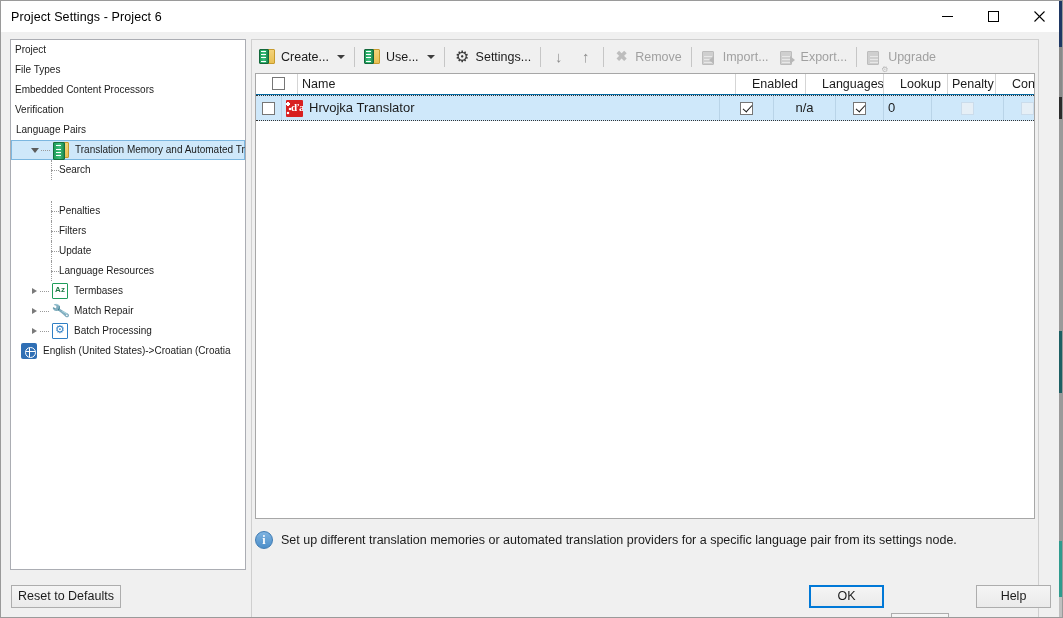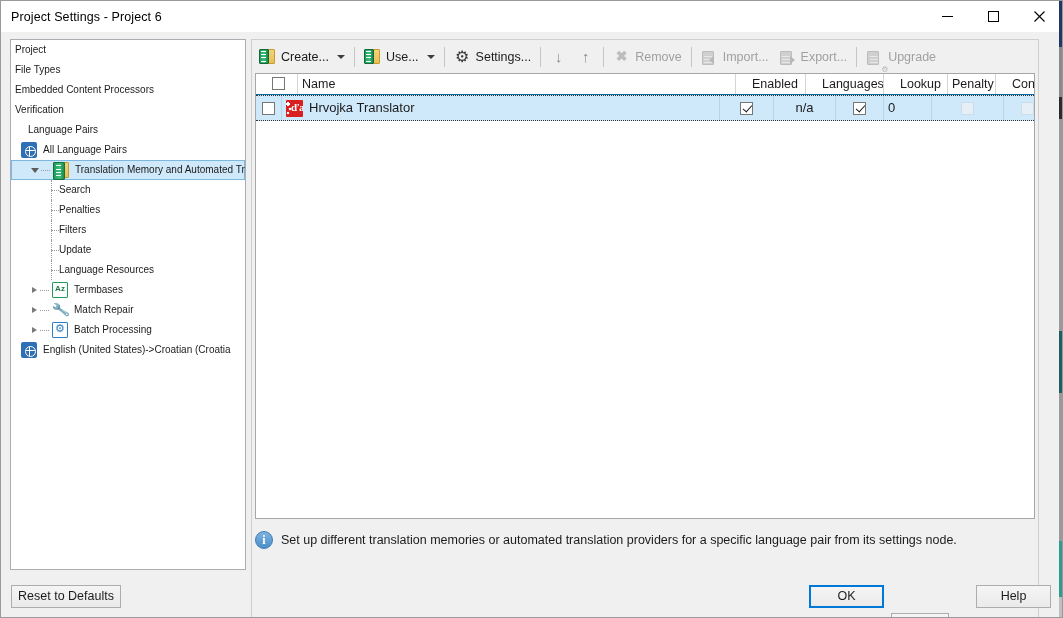--- a/index.html
+++ b/index.html
@@ -541,41 +541,37 @@
         </div>
         <div class="tree-row" style="padding-left: 4px;">
           <span class="tree-label">File Types</span>
         </div>
         <div class="tree-row" style="padding-left: 4px;">
           <span class="tree-label">Embedded Content Processors</span>
         </div>
         <div class="tree-row" style="padding-left: 4px;">
           <span class="tree-label">Verification</span>
         </div>
-        <div class="tree-row" style="padding-left: 17px;">
+        <div class="tree-row" style="padding-left: 5px;">
           <span class="tree-label">Language Pairs</span>
-        </div>
-        <div class="tree-row" style="padding-left: 10px;">
-          <span class="ic ic-globe" style="margin-right: 6px;"></span>
-          <span class="tree-label">All Language Pairs</span>
         </div>
         <div class="tree-row selected" style="padding-left: 18px; margin-left: 0px; margin-right: 0px;">
           <span class="expander expanded"></span>
           <span class="dotline"></span>
           <span class="ic ic-tm" style="margin-right: 6px;"></span>
           <span class="tree-label">Translation Memory and Automated Tr</span>
         </div>
         <div class="tree-row" style="padding-left: 38px;">
           <span style="width: 10px; flex: 0 0 10px; height: 20px; position: relative;">
             <span style="position:absolute;left:2px;top:0;bottom:0;border-left:1px dotted #9a9a9a"></span>
             <span style="position:absolute;left:2px;top:10px;width:8px;border-top:1px dotted #9a9a9a"></span>
           </span>
           <span class="tree-label">Search</span>
         </div>
-        <div class="tree-row" style="padding-left: 38px;">
+        <div class="tree-row" style="padding-left: 38px; margin-top: 21px;">
           <span style="width: 10px; flex: 0 0 10px; height: 20px; position: relative;">
             <span style="position:absolute;left:2px;top:0;bottom:0;border-left:1px dotted #9a9a9a"></span>
             <span style="position:absolute;left:2px;top:10px;width:8px;border-top:1px dotted #9a9a9a"></span>
           </span>
           <span class="tree-label">Penalties</span>
         </div>
         <div class="tree-row" style="padding-left: 38px; align-items: center;">
           <span style="width: 10px; flex: 0 0 10px; height: 20px; position: relative;">
             <span style="position:absolute;left:2px;top:0;bottom:0;border-left:1px dotted #9a9a9a"></span>
             <span style="position:absolute;left:2px;top:10px;width:8px;border-top:1px dotted #9a9a9a"></span>

